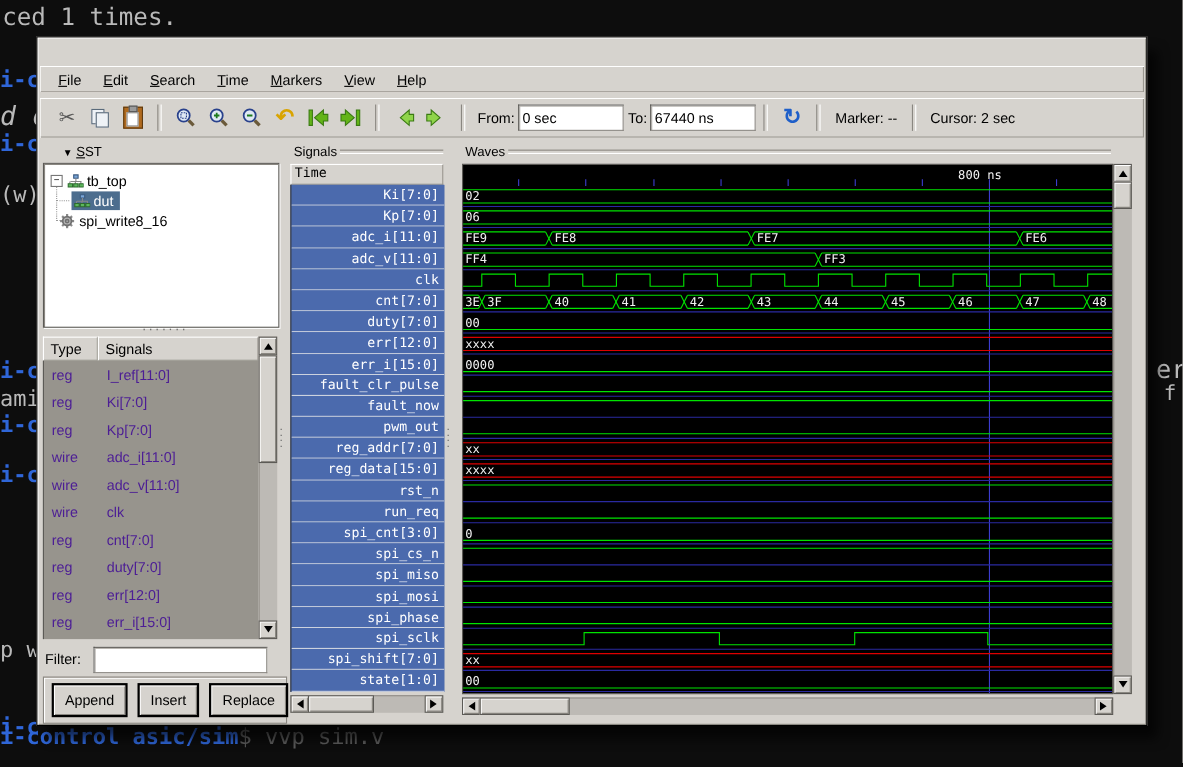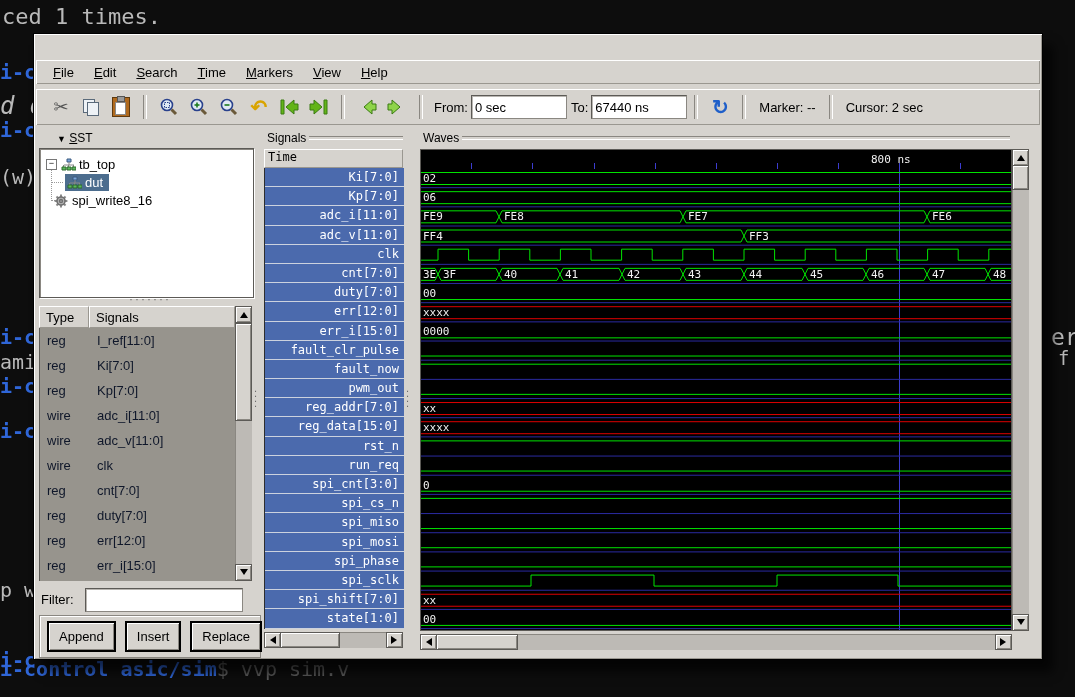--- a/index.html
+++ b/index.html
@@ -58,21 +58,21 @@
   .sel{background:#4c6d8e;color:#fff;padding:0 6px 0 2px;display:flex;align-items:center;height:17px;}
   .conn{position:absolute;border-color:#999;}
   .dots-h{position:absolute;color:#6b6b6b;font-size:12px;letter-spacing:2px;}
   .dots-v{position:absolute;color:#6b6b6b;font-size:11px;line-height:5px;white-space:pre;text-align:center;}
 
   .tbl-head{position:absolute;left:5px;top:272px;width:196px;height:22px;display:flex;}
   .th{background:#d6d3ce;border:1px solid #9a9790;border-top-color:#fff;border-left-color:#fff;
       font-size:13px;color:#000;display:flex;align-items:center;padding-left:6px;}
   .tbl-body{position:absolute;left:5px;top:294px;width:196px;height:253px;background:#97948d;overflow:hidden;
             border-left:1px solid #5c5a56;}
-  .tr{display:flex;height:25px;align-items:center;color:#0f172a;font-size:13px;}
+  .tr{display:flex;height:25px;align-items:center;color:#4c1d95;font-size:13px;}
   .td-type{width:50px;padding-left:7px;} .td-name{flex:1;}
   .vsb{position:absolute;background:#bdbab5;box-shadow:inset 1px 1px 0 #8a8781;}
   .sb-btn{position:absolute;background:#d6d3ce;border:1px solid #5c5a56;
           box-shadow:inset 1px 1px 0 #fff,inset -1px -1px 0 #8a8781;display:flex;align-items:center;justify-content:center;}
   .sb-thumb{position:absolute;background:#d6d3ce;border:1px solid #5c5a56;box-shadow:inset 1px 1px 0 #fff,inset -1px -1px 0 #8a8781;}
   .arr{width:0;height:0;border:4px solid transparent;}
   .arr.up{border-bottom:6px solid #000;margin-top:-3px;} .arr.dn{border-top:6px solid #000;margin-bottom:-3px;}
   .arr.lf{border-right:6px solid #000;margin-left:-3px;} .arr.rt{border-left:6px solid #000;margin-right:-3px;}
 
   .filter-lbl{position:absolute;left:7px;top:558px;font-size:13px;color:#000;}

